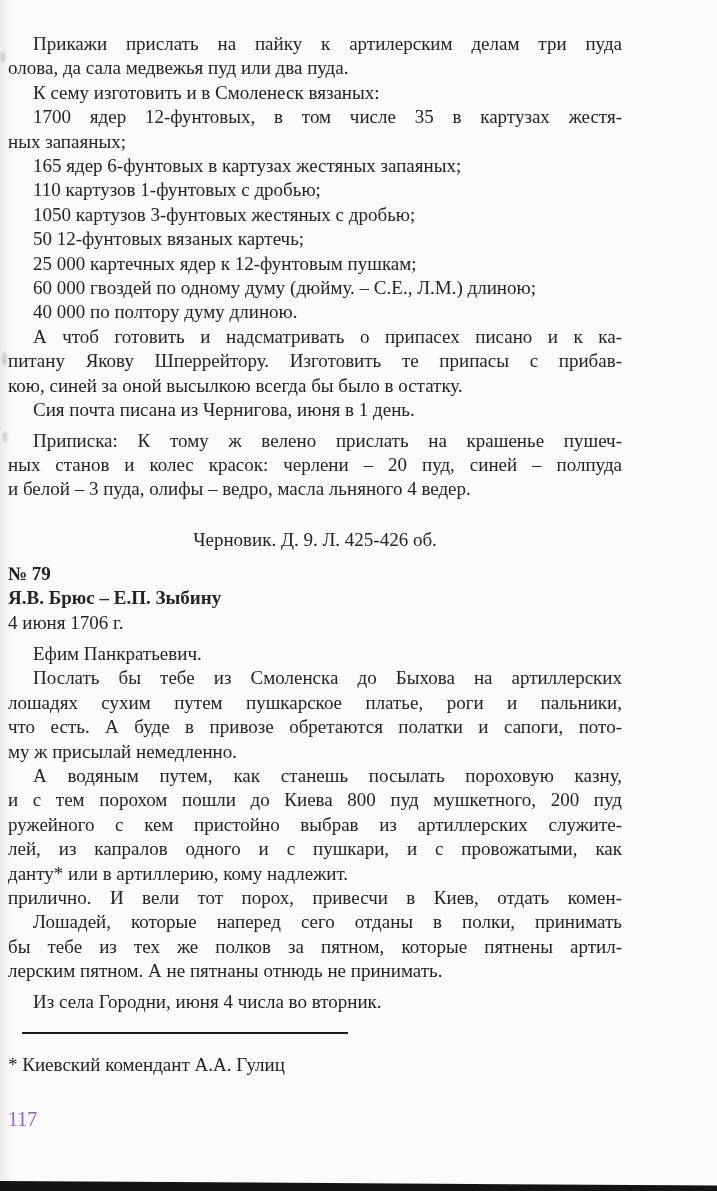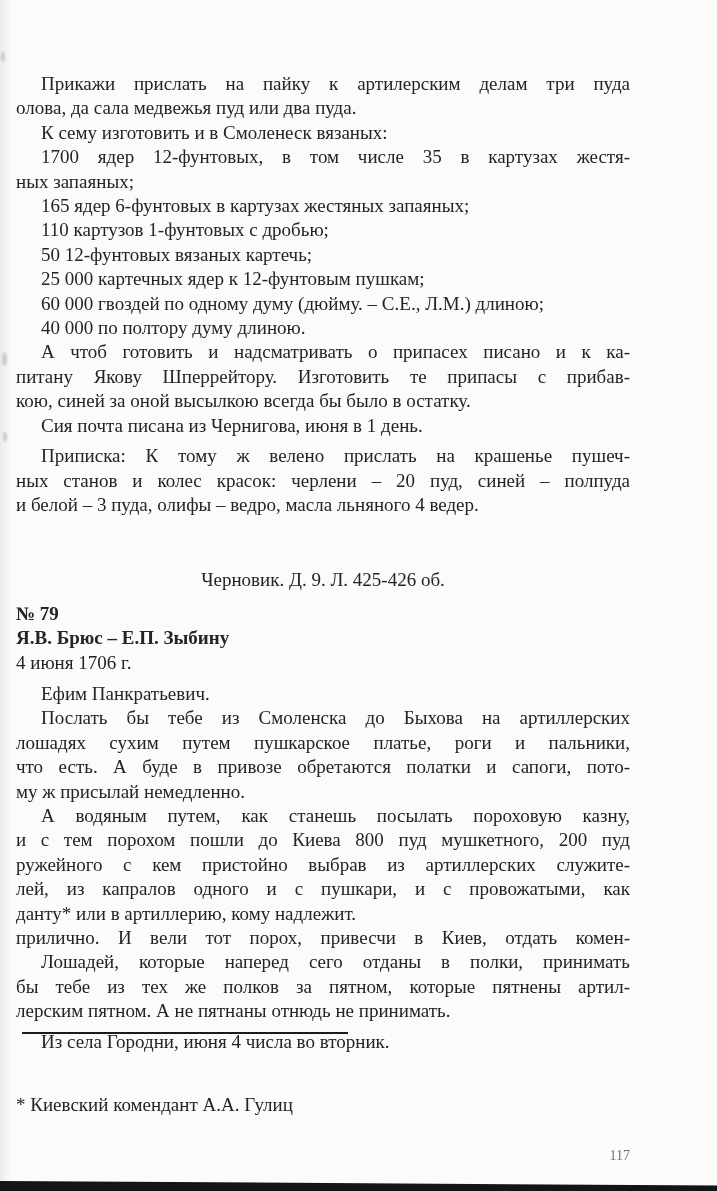--- a/index.html
+++ b/index.html
@@ -6,21 +6,21 @@
   .page {
     position: relative;
     width: 717px;
     height: 1191px;
     background: #fbfbf9;
     overflow: hidden;
     font-family: "Liberation Serif", "DejaVu Serif", serif;
     font-size: 19px;
     color: #242424;
   }
-  .abs { position: absolute; left: 16px; width: 614px; margin-top: 40px; }
+  .abs { position: absolute; left: 8px; width: 614px; }
   .line { line-height: 24.4px; }
   .ind { padding-left: 25px; }
   .j { text-align: justify; text-align-last: justify; }
   .it { }
   .b  { font-weight: bold; }
 
   .letter1 { top: 32px; }
   .postscript { margin-top: 6px; }
 
   .source-note { top: 528px; text-align: center; line-height: 24.4px; }
@@ -30,21 +30,21 @@
 
   .letter2 { top: 642px; }
   .dateline { margin-top: 6px; }
 
   .fn-rule {
     position: absolute; top: 1032px; left: 22px;
     width: 326px; height: 2px; background: #1b1b1b;
   }
   .footnote { top: 1053px; line-height: 24.4px; }
 
-  .page-number { top: 1108px; text-align: right; font-size: 14px; color: #737373; }
+  .page-number { top: 1108px; font-size: 20px; color: #8b5cf6; }
 
   .bottom-bar {
     position: absolute; bottom: 0; left: 0;
     width: 717px; height: 10px; background: #141414;
     clip-path: polygon(0 0, 100% 45%, 100% 100%, 0 100%);
   }
   .edge-shade {
     position: absolute; top: 0; left: 0; bottom: 0; width: 12px;
     background: linear-gradient(90deg, rgba(100,100,100,0.10), rgba(100,100,100,0));
     pointer-events: none;
@@ -64,20 +64,21 @@
   <div class="speck" style="left:1px; top:52px; width:4px; height:10px;"></div>
 
   <section class="abs letter1">
     <div class="line ind j">Прикажи прислать на пайку к артилерским делам три пуда</div>
     <div class="line">олова, да сала медвежья пуд или два пуда.</div>
     <div class="line ind">К сему изготовить и в Смоленеск вязаных:</div>
     <div class="line ind j">1700 ядер 12-фунтовых, в том числе 35 в картузах жестя-</div>
     <div class="line">ных запаяных;</div>
     <div class="line ind">165 ядер 6-фунтовых в картузах жестяных запаяных;</div>
     <div class="line ind">110 картузов 1-фунтовых с дробью;</div>
+    <div class="line ind">1050 картузов 3-фунтовых  жестяных с дробью;</div>
     <div class="line ind">50 12-фунтовых вязаных картечь;</div>
     <div class="line ind">25 000 картечных ядер к 12-фунтовым пушкам;</div>
     <div class="line ind"><span>60 000 гвоздей по одному думу (дюйму. – </span><span class="it">С.Е., Л.М.</span><span>)  длиною;</span></div>
     <div class="line ind">40 000 по полтору думу длиною.</div>
     <div class="line ind j">А чтоб готовить и надсматривать о припасех писано и к ка-</div>
     <div class="line j">питану Якову Шперрейтору. Изготовить те припасы с прибав-</div>
     <div class="line">кою, синей за оной высылкою всегда бы было в остатку.</div>
     <div class="line ind">Сия почта писана из Чернигова, июня в 1 день.</div>
 
     <div class="postscript">

